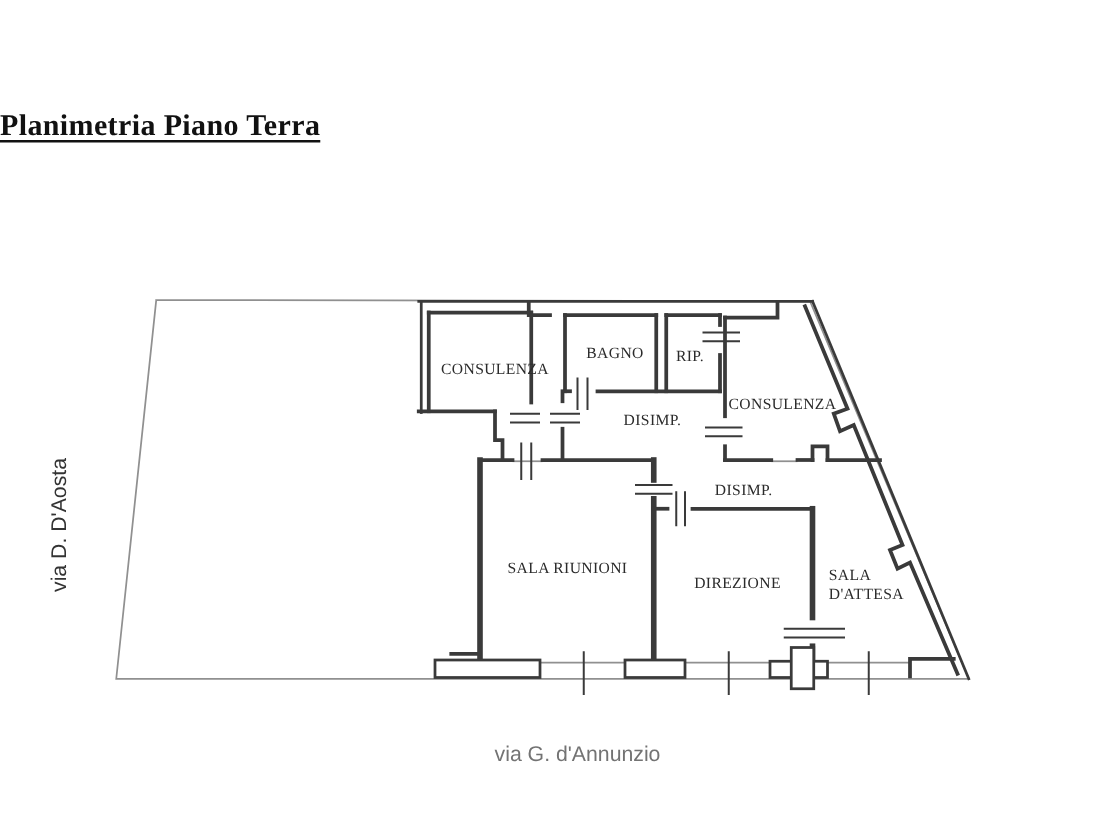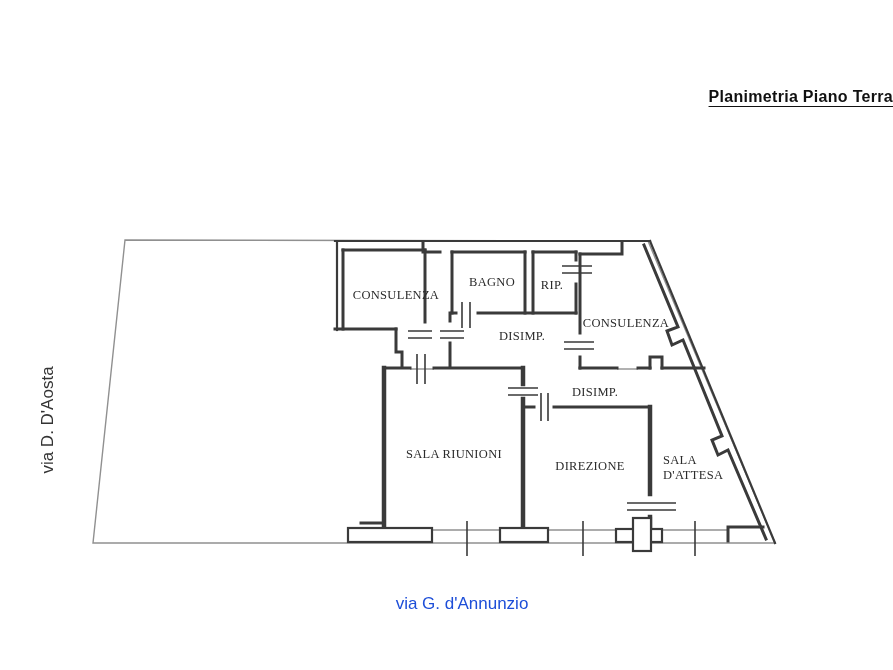--- a/index.html
+++ b/index.html
@@ -1,24 +1,24 @@
 <!DOCTYPE html>
 <html style="--wall: #3a3a3a; --thin: #909090; --text: #2b2b2b; --background: #ffffff;"><head>
 <meta charset="utf-8">
 <style>
   html,body{margin:0;padding:0;background:#fff;}
   #stage{position:relative;width:893px;height:670px;background:var(--background,#fff);overflow:hidden;
          font-family:"Liberation Sans",sans-serif;}
-  .title{position:absolute;left:0;right:0;top:88px;text-align:right;
-         font-family:Liberation Sans, sans-serif;font-weight:bold;font-size:16px;color:#111;
+  .title{position:absolute;left:0;right:0;top:88px;text-align:left;
+         font-family:Liberation Serif, serif;font-weight:bold;font-size:24px;color:#111;
          text-decoration:underline;text-underline-offset:4px;letter-spacing:.3px;}
   .street-left{position:absolute;top:420px;left:48px;transform:translate(-50%,-50%) rotate(-90deg);
          white-space:nowrap;font-size:17px;color:#333;}
   .street-bottom{position:absolute;top:604px;left:462px;transform:translate(-50%,-50%);
-         white-space:nowrap;font-size:17px;color:#1d4ed8;}
+         white-space:nowrap;font-size:17px;color:#737373;}
   svg{position:absolute;left:0;top:0;}
   .thin{stroke:var(--thin,#8f8f8f);stroke-width:1.4;fill:none;}
   .shell{stroke:var(--wall,#3a3a3a);stroke-width:2.2;fill:none;stroke-linecap:square;}
   .wall{stroke:var(--wall,#3a3a3a);stroke-width:3;fill:none;stroke-linecap:square;}
   .wall-heavy{stroke:var(--wall,#3a3a3a);stroke-width:4.5;fill:none;stroke-linecap:square;}
   .tick{stroke:var(--wall,#3a3a3a);stroke-width:1.6;fill:none;}
   .bar{fill:#fff;stroke:var(--wall,#3a3a3a);stroke-width:2.2;}
   .room-label{font-family:"Liberation Serif",serif;font-size:12.5px;letter-spacing:.3px;
          fill:var(--text,#2b2b2b);}
 </style>

